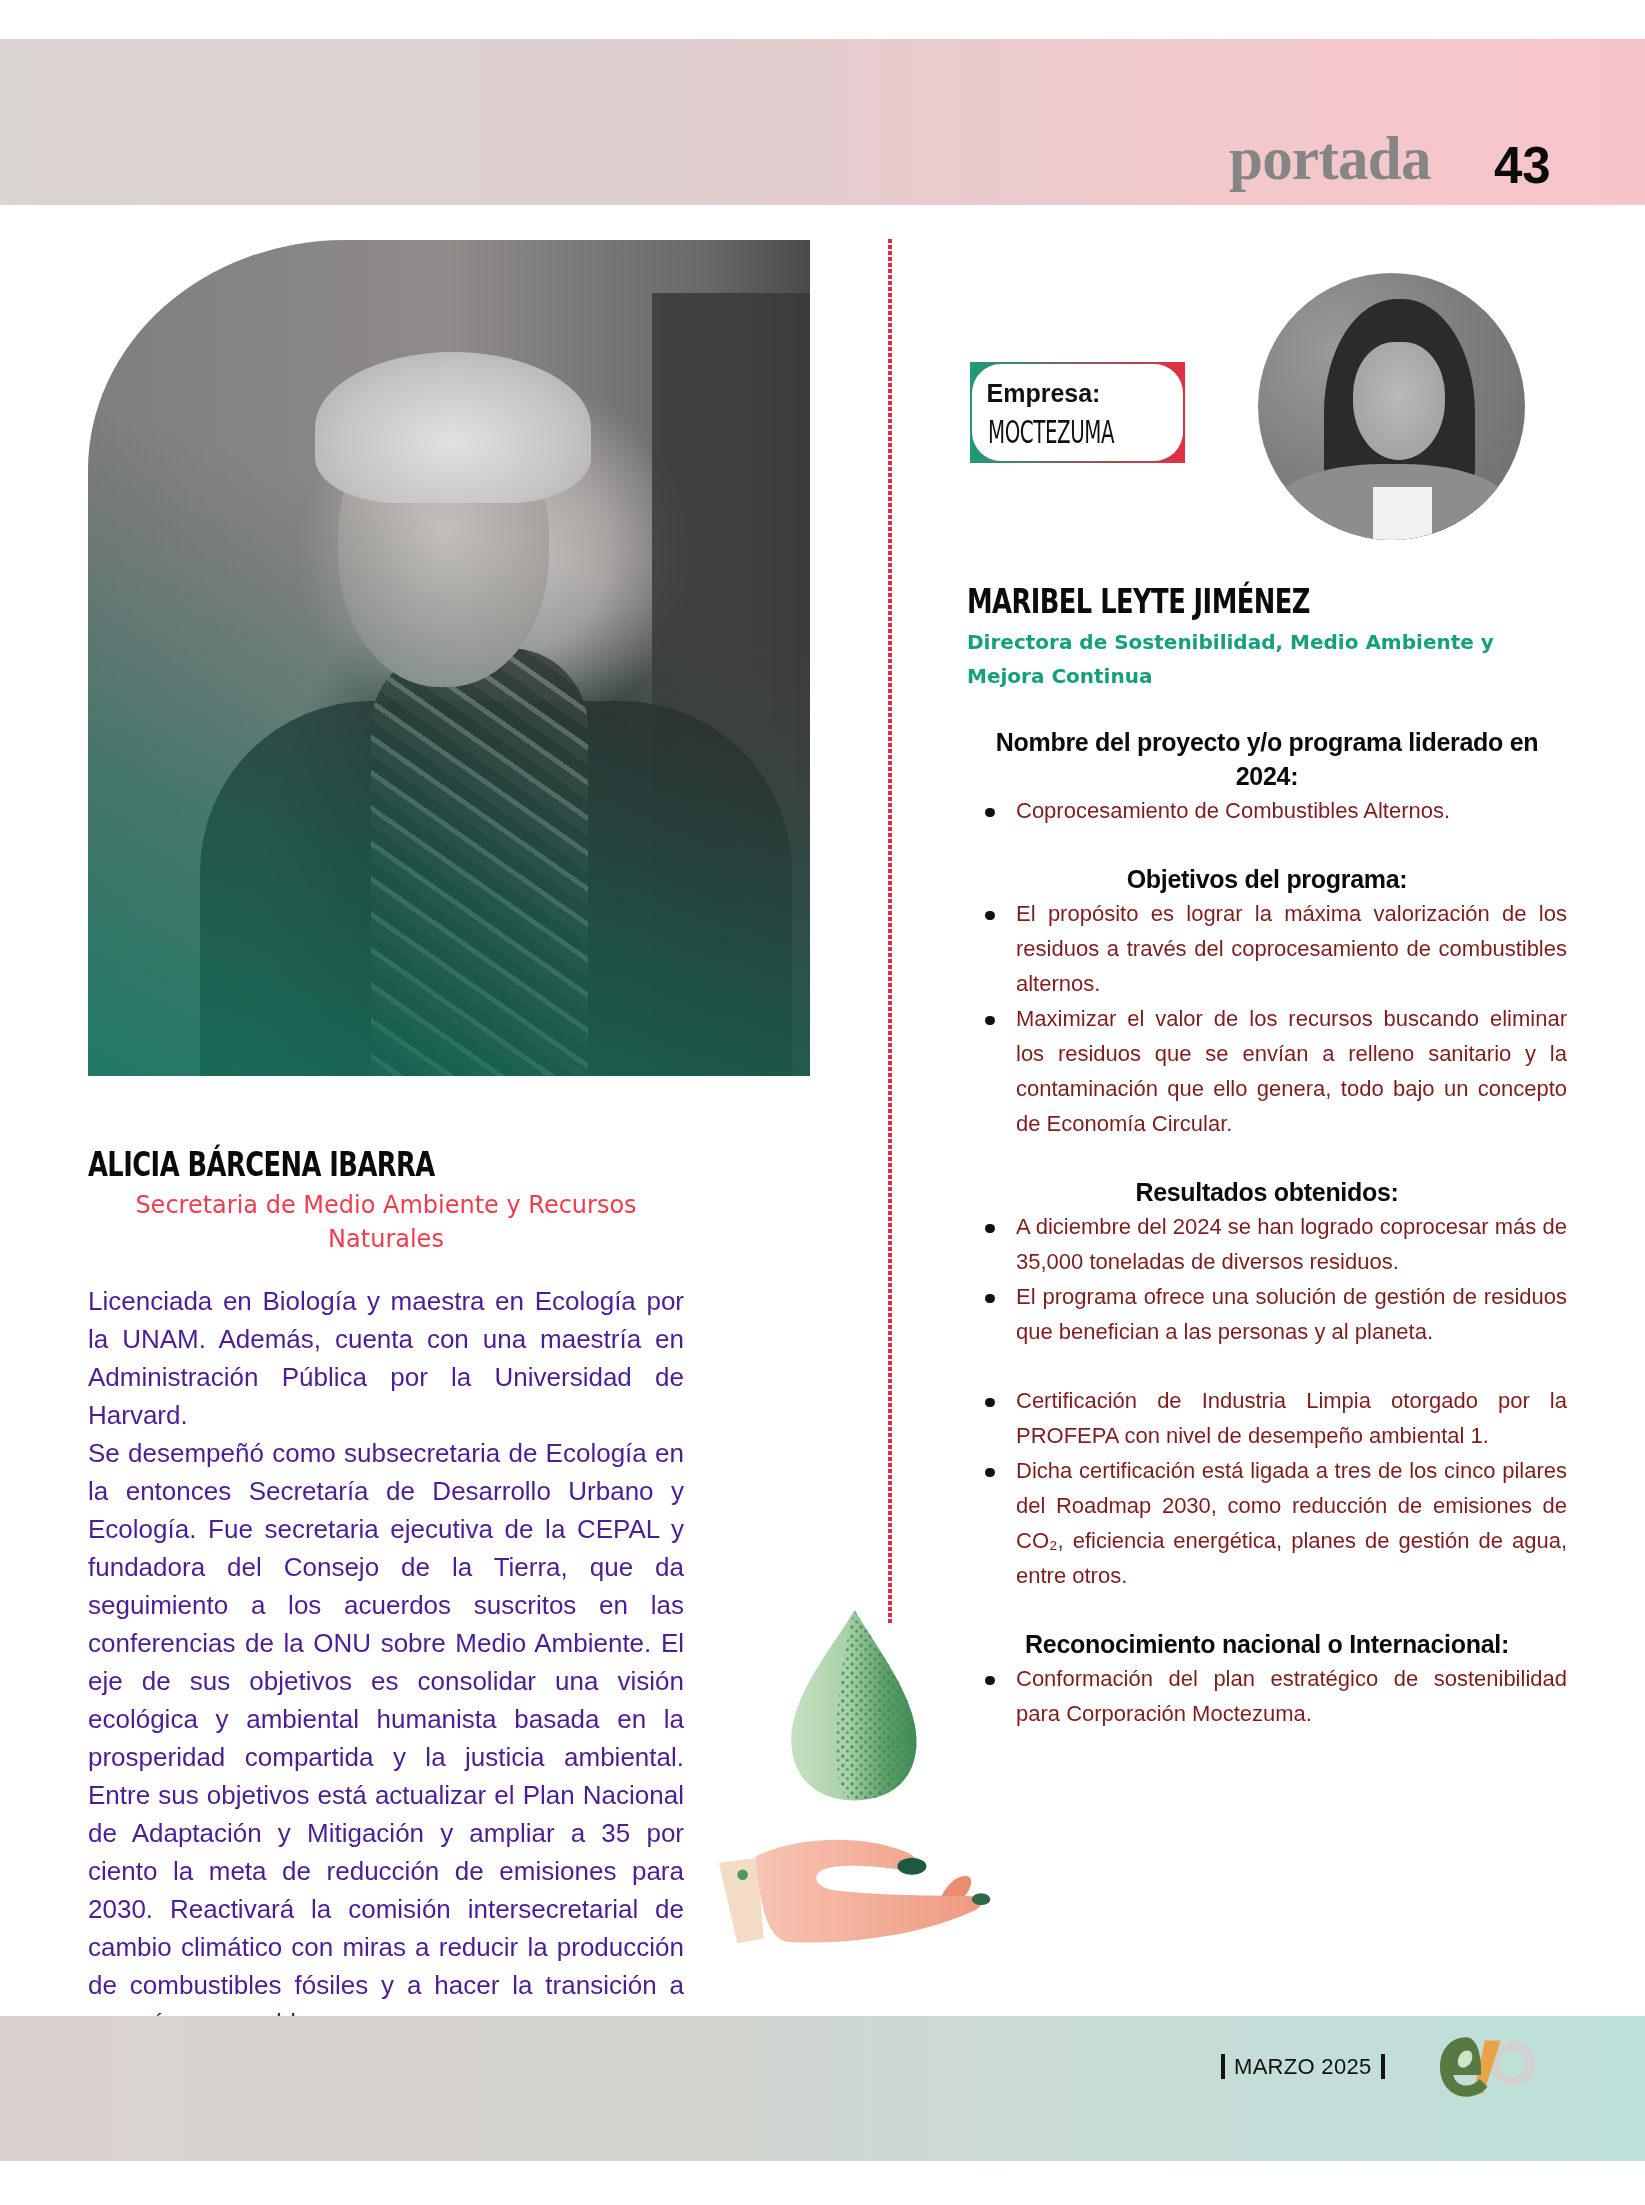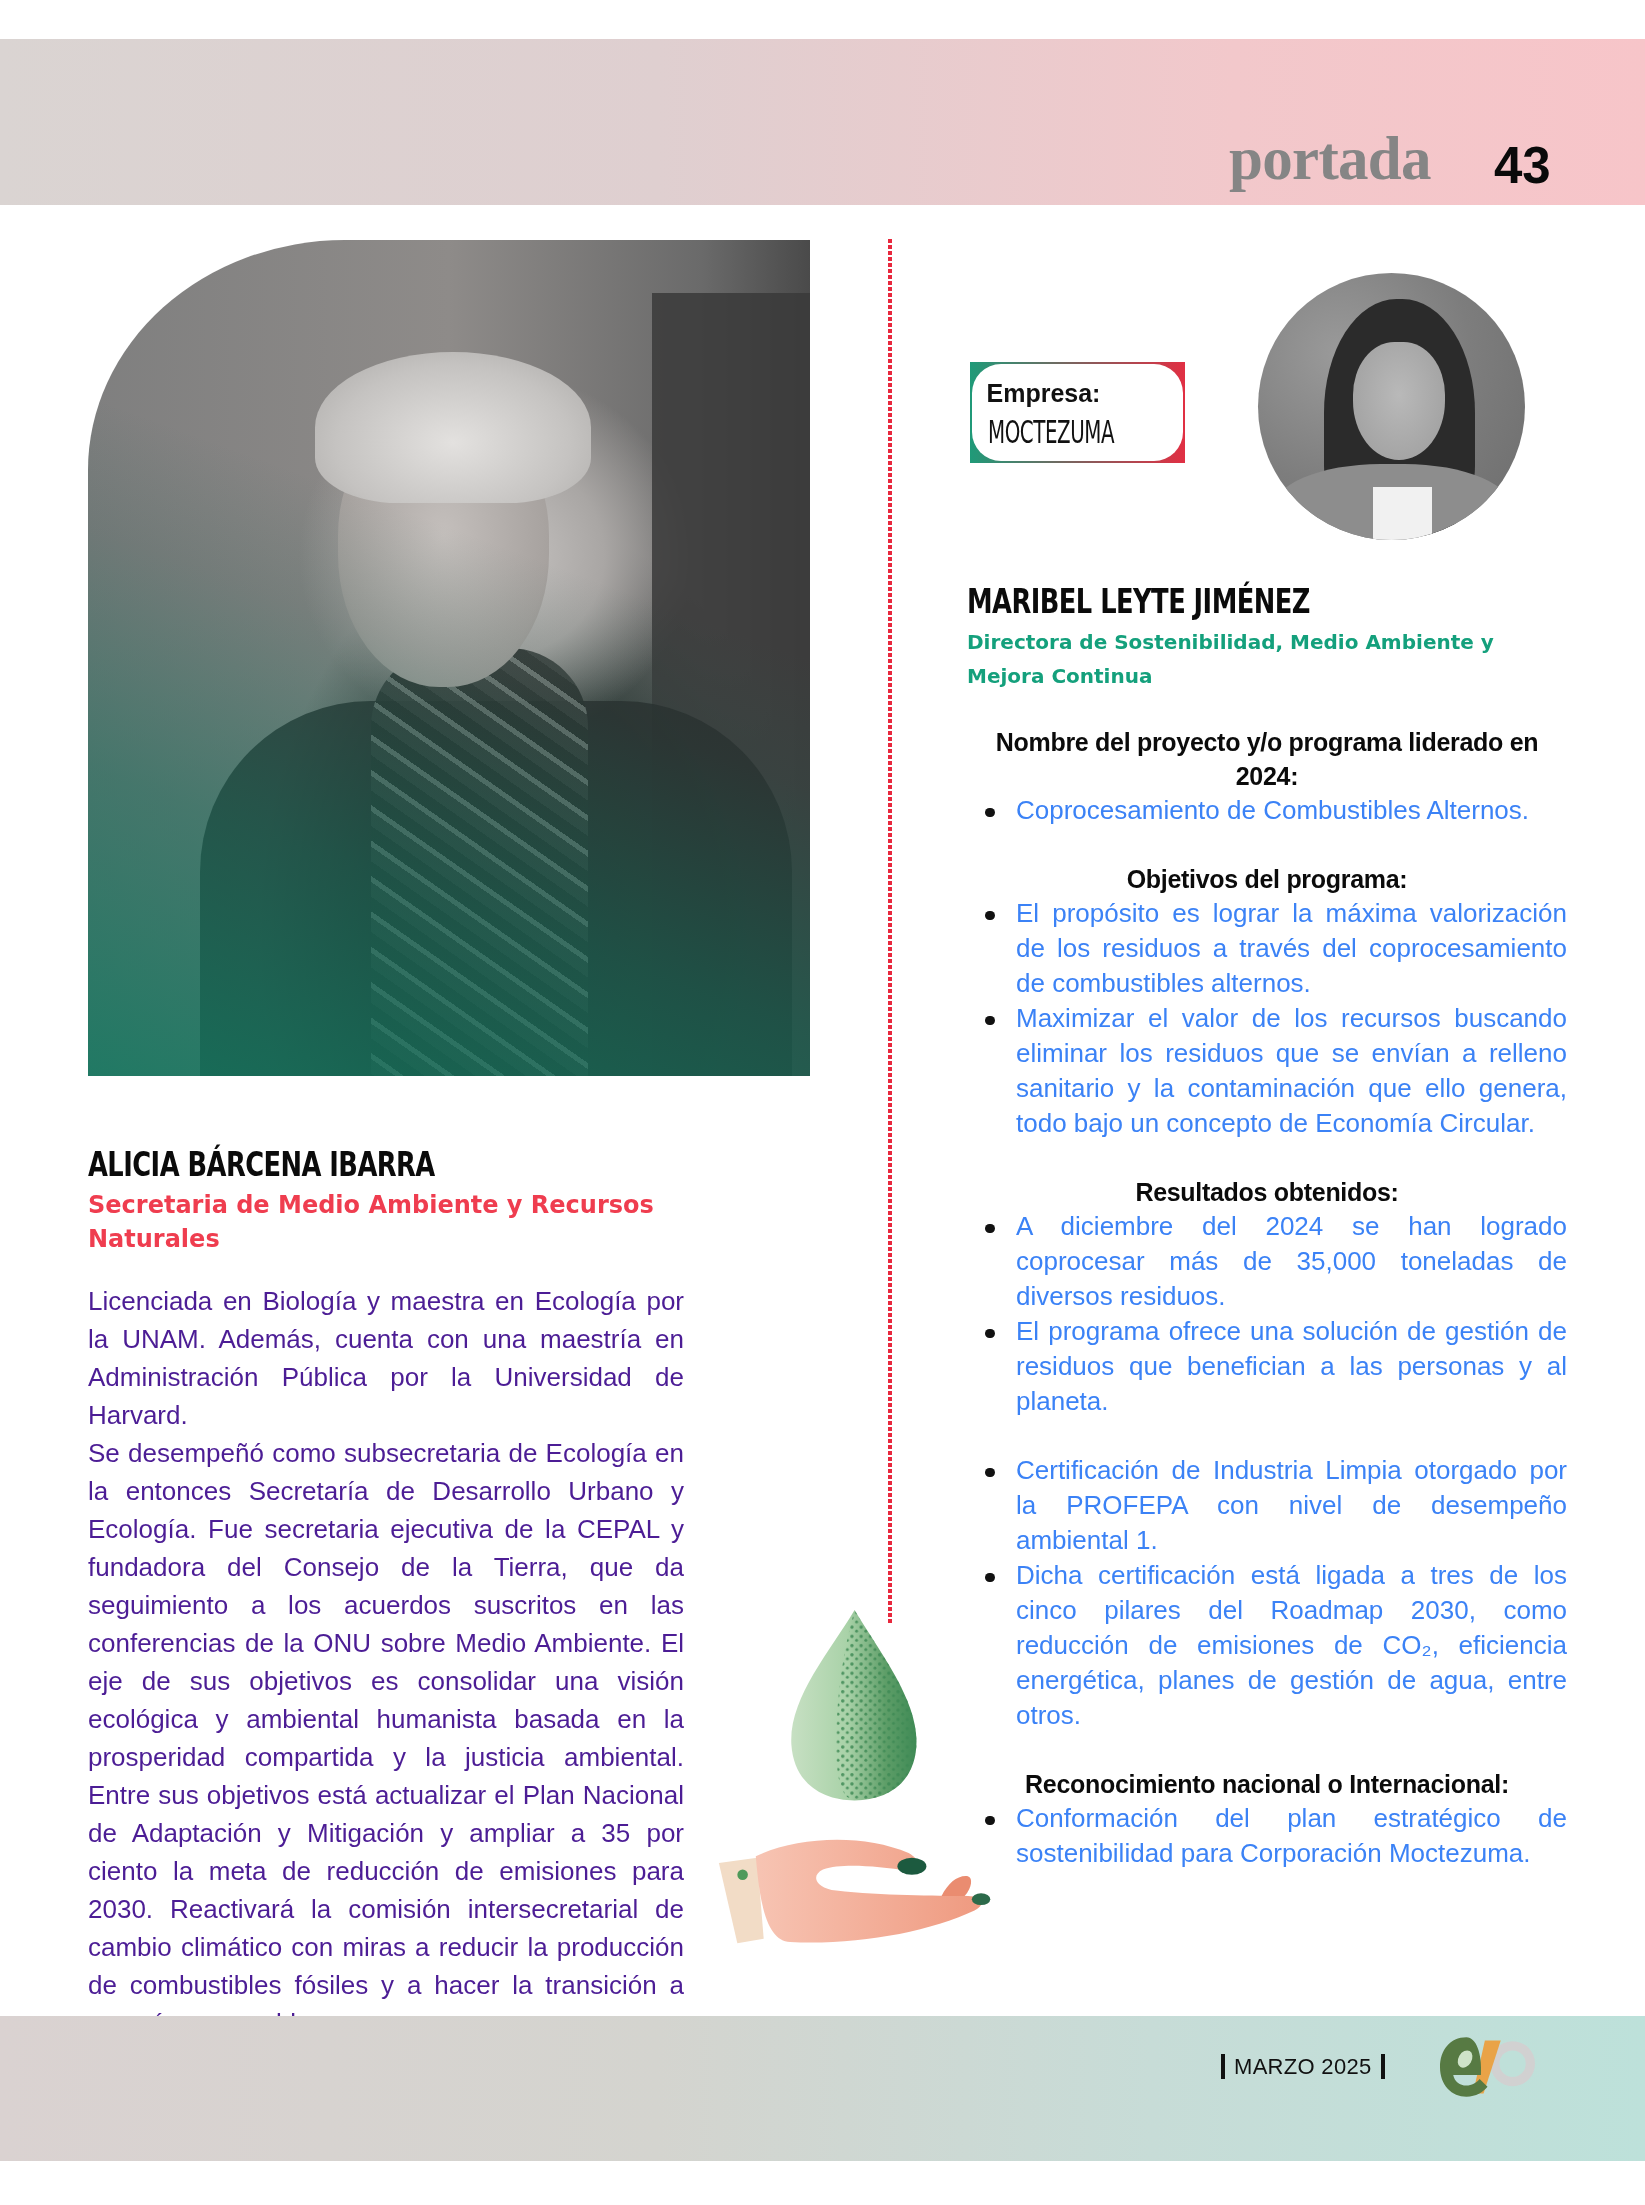--- a/index.html
+++ b/index.html
@@ -30,21 +30,21 @@
   .photo-left .face { position: absolute; left: 250px; top: 171px; width: 211px; height: 276px;
     background: radial-gradient(ellipse at 50% 45%, #c4bfbc 0%, #a7a29f 70%, #8d8986 100%); border-radius: 45% 45% 48% 48%; }
   .photo-left .hair { position: absolute; left: 227px; top: 112px; width: 276px; height: 151px;
     background: radial-gradient(ellipse at 50% 60%, #e3e1df 0%, #c5c3c1 60%, #a9a7a5 100%); border-radius: 50% 50% 30% 30%; }
   .photo-left .chair { position: absolute; right: 0; top: 53px; width: 158px; height: 783px; background: #3a3a3a; opacity: 0.85; }
 
   
   .left-col { position: absolute; left: 88px; top: 1145px; width: 596px; }
   .person-name { font-family: "DejaVu Sans", sans-serif; font-weight: bold; font-size: 33px; line-height: 39px;
     color: #0b0b0b; letter-spacing: -0.7px; transform: scaleX(0.78); transform-origin: left; white-space: nowrap; }
-  .role-red { margin-top: 4px; font-family: "DejaVu Sans", sans-serif; font-weight: bold; font-size: 24px; line-height: 34px; color: #ef3d4f; }
+  .role-red { margin-top: 4px; font-family: "DejaVu Sans", sans-serif; font-weight: normal; font-size: 24px; line-height: 34px; color: #ef3d4f; text-align: center; }
   .role-green { margin-top: 4px; font-family: "DejaVu Sans", sans-serif; font-weight: bold; font-size: 20px; line-height: 34px; color: #14a07c; }
   .bio { margin-top: 26px; font-size: 26px; line-height: 38px; text-align: justify; color: #4c1d95; }
   .bio p { margin: 0; }
 
   
   .divider { position: absolute; left: 888px; top: 239px; width: 4px; height: 1385px;
     background: repeating-linear-gradient(180deg, #e8283d 0 4px, rgba(255,255,255,0) 4px 6px); }
 
   
   .company-box { position: absolute; left: 970px; top: 362px; width: 215px; height: 101px;
@@ -61,21 +61,21 @@
   .portrait .face2 { position: absolute; left: 95px; top: 69px; width: 92px; height: 118px; background: radial-gradient(ellipse at 50% 45%, #b9b9b9 0%, #9c9c9c 100%); border-radius: 45% 45% 50% 50%; }
   .portrait .jacket2 { position: absolute; left: 13px; top: 191px; width: 243px; height: 105px; background: #8d8d8d; border-radius: 45% 45% 0 0; }
   .portrait .shirt2 { position: absolute; left: 115px; top: 214px; width: 59px; height: 66px; background: #f1f1f1; }
 
   
   .right-col { position: absolute; left: 967px; top: 582px; width: 600px; }
   .sections { margin-top: 32px; }
   .section { margin-bottom: 34px; }
   .section-head { font-weight: bold; font-size: 25px; line-height: 34px; color: #0b0b0b; letter-spacing: -0.3px; text-align: center; }
   .bullets { list-style: none; margin: 0; padding: 0; }
-  .bullets li { position: relative; padding-left: 49px; font-size: 26px; line-height: 35px; text-align: justify; color: #3b82f6; }
+  .bullets li { position: relative; padding-left: 49px; font-size: 22px; line-height: 35px; text-align: justify; color: #7f1d1d; }
   .bullets li .dot { position: absolute; left: 18.4px; top: 14.5px; width: 9.2px; height: 9.2px; border-radius: 50%; background: #111; }
 
   
   .illus { position: absolute; left: 711px; top: 1606px; width: 303px; height: 369px; }
 
   
   .footer-band { position: absolute; left: 0; top: 2016px; width: 1645px; height: 145px;
     background: linear-gradient(90deg, #dad2d1 0%, #d4d4cf 40%, #c7dcd7 70%, #bde1da 100%); }
   .issue-date { position: absolute; left: 1221px; top: 2050px; height: 33px; display: flex; align-items: center; gap: 9px; }
   .bar { width: 4px; height: 25px; background: #111; }

